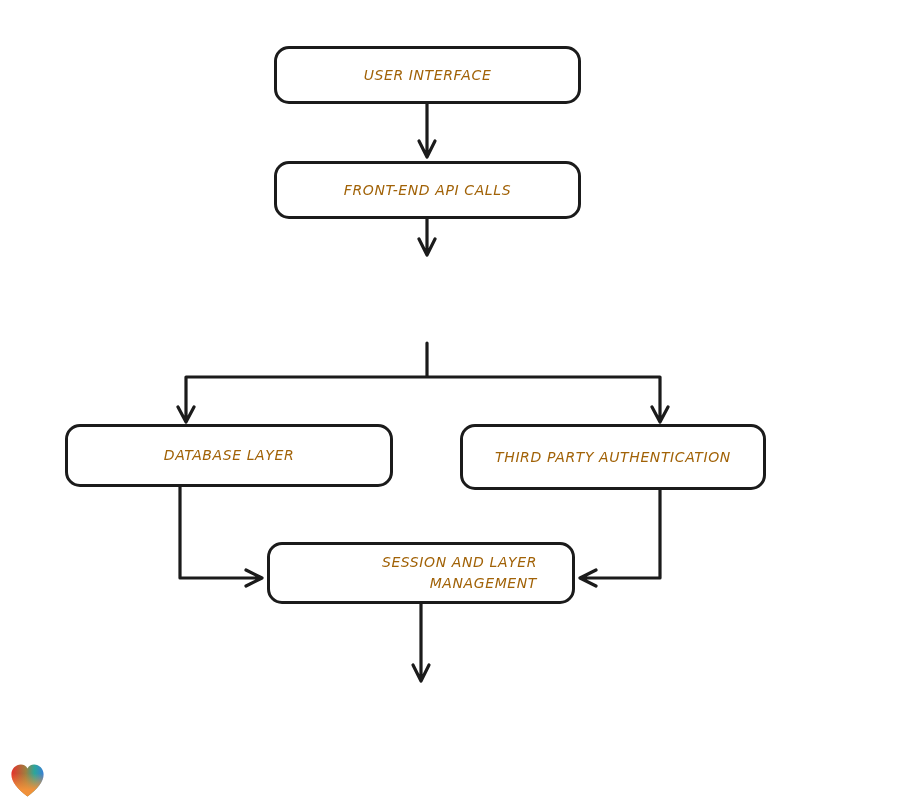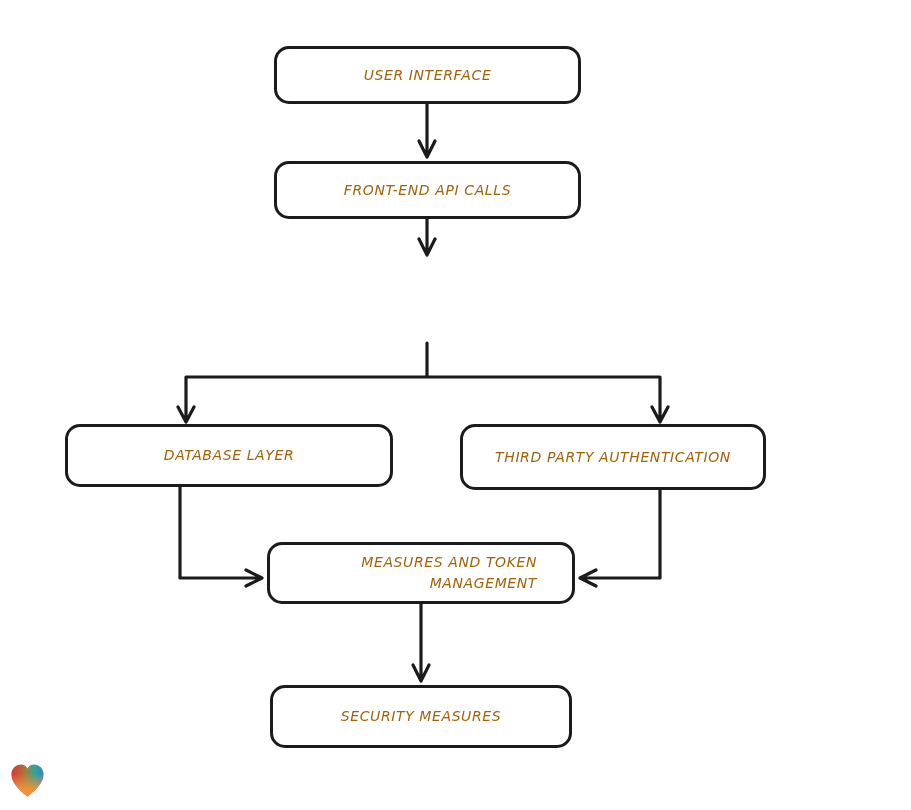--- a/index.html
+++ b/index.html
@@ -84,26 +84,23 @@
 
   <div class="node n3">
     <span class="label">DATABASE LAYER</span>
   </div>
 
   <div class="node n4">
     <span class="label">THIRD PARTY AUTHENTICATION</span>
   </div>
 
   <div class="node n5 two-line">
-    <span class="label">MEASURES AND TOKEN MANAGEMENT</span>
+    <span class="label">SESSION AND LAYER MANAGEMENT</span>
   </div>
 
-  <div class="node n6">
-    <span class="label">SECURITY MEASURES</span>
-  </div>
 
   <svg class="logo" viewBox="0 0 40 40">
     <defs>
       <linearGradient id="heart-h" x1="0" y1="0" x2="1" y2="0">
         <stop offset="0" stop-color="#e6312b"></stop>
         <stop offset="0.45" stop-color="#9c8040"></stop>
         <stop offset="0.72" stop-color="#2ba69b"></stop>
         <stop offset="1" stop-color="#3a7fd5"></stop>
       </linearGradient>
       <linearGradient id="heart-v" x1="0" y1="0" x2="0" y2="1">

